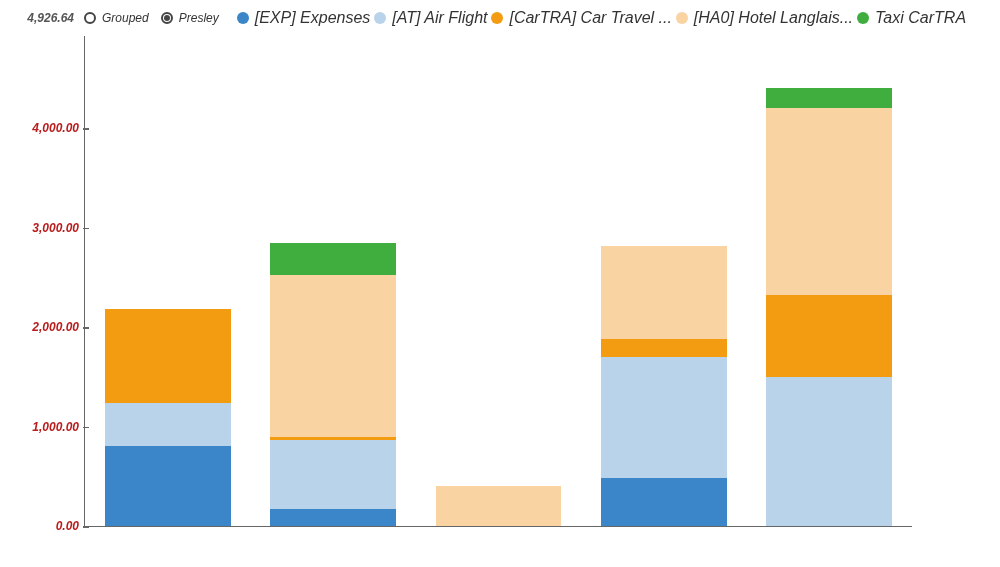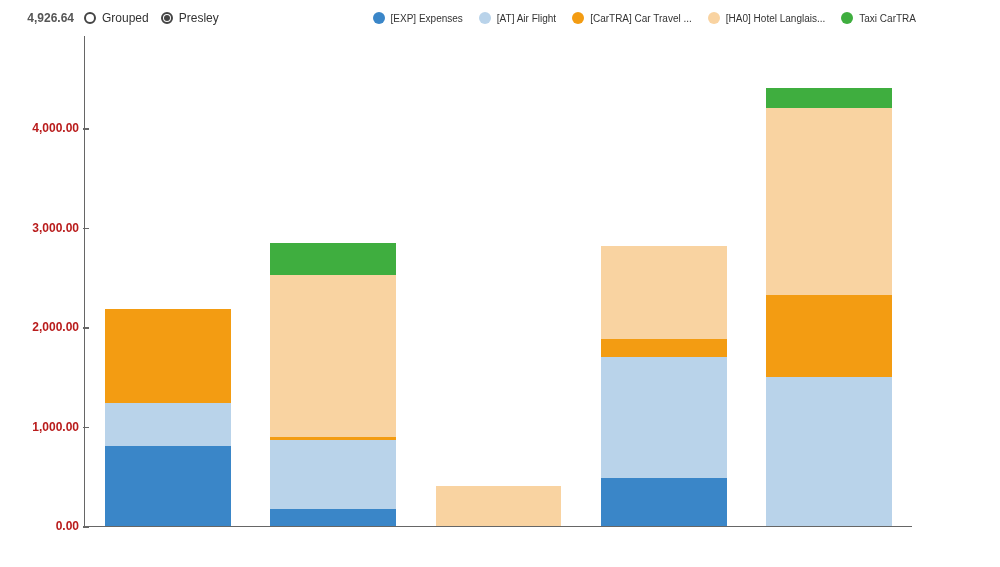--- a/index.html
+++ b/index.html
@@ -7,20 +7,21 @@
     margin: 0; padding: 0;
     font-family: -apple-system, BlinkMacSystemFont, "Segoe UI", Helvetica, Arial, sans-serif;
     font-size: 13px;
     color: #222;
     background: #fff;
   }
   .wrap {
     position: relative;
     width: 928px;
     height: 567px;
+    font-style: italic;
   }
   .topbar {
     position: absolute;
     left: 0; right: 0; top: 0;
     height: 36px;
     display: flex;
     align-items: center;
     padding-left: 84px;
     gap: 18px;
   }
@@ -57,23 +58,23 @@
   .radio.filled::after {
     content: "";
     position: absolute; inset: 1px;
     border-radius: 50%;
     background: #444;
   }
   .legend {
     margin-left: auto;
     display: flex;
     align-items: center;
-    gap: 16px;
+    gap: 4px;
     padding-right: 12px;
-    font-size: 10px;
+    font-size: 16px;
   }
   .lg {
     display: inline-flex; align-items: center; gap: 6px;
     cursor: pointer;
     color: #333;
     white-space: nowrap;
   }
   .sw {
     width: 12px; height: 12px; border-radius: 50%;
     display: inline-block;

